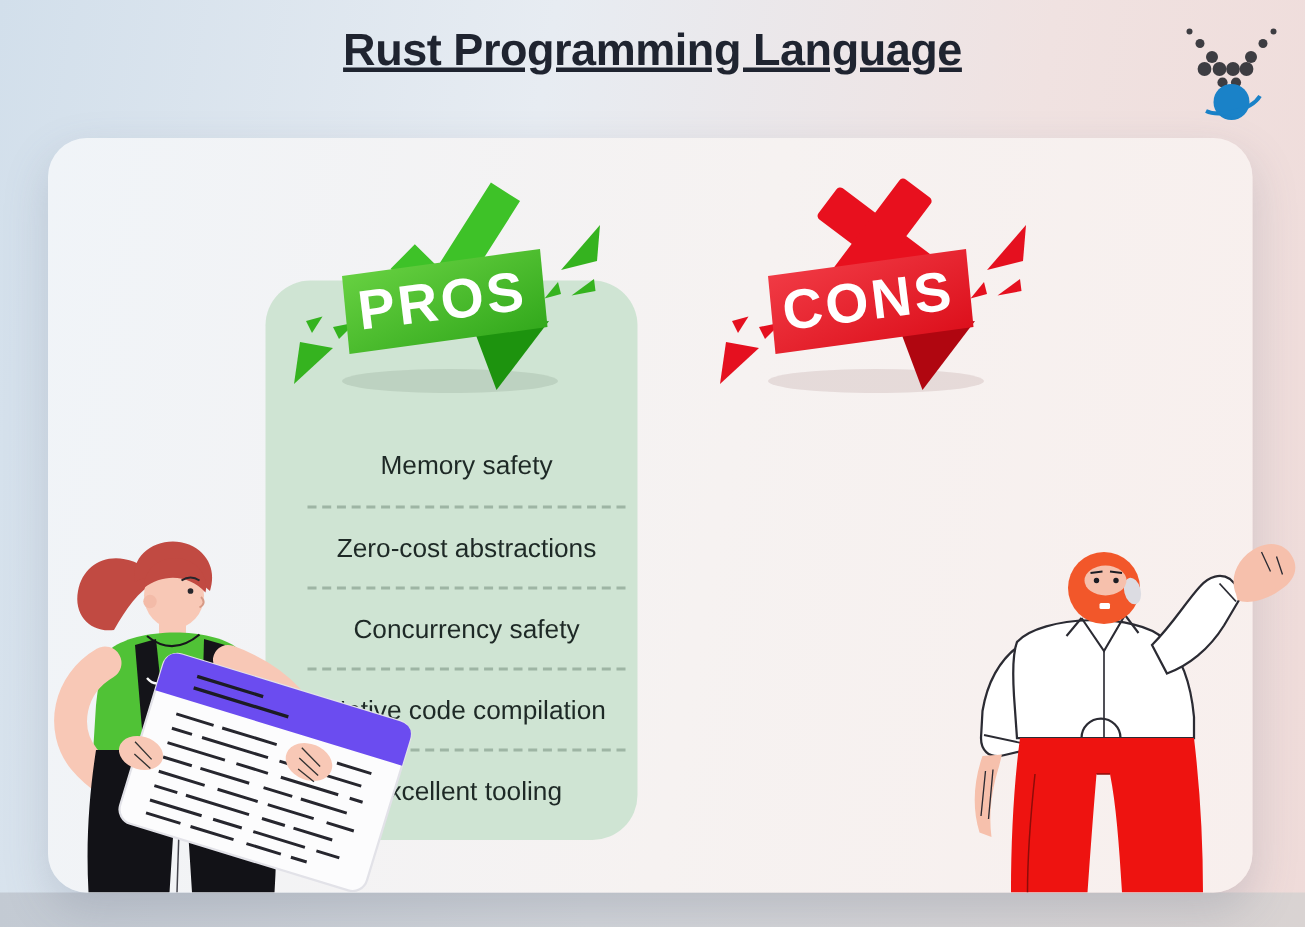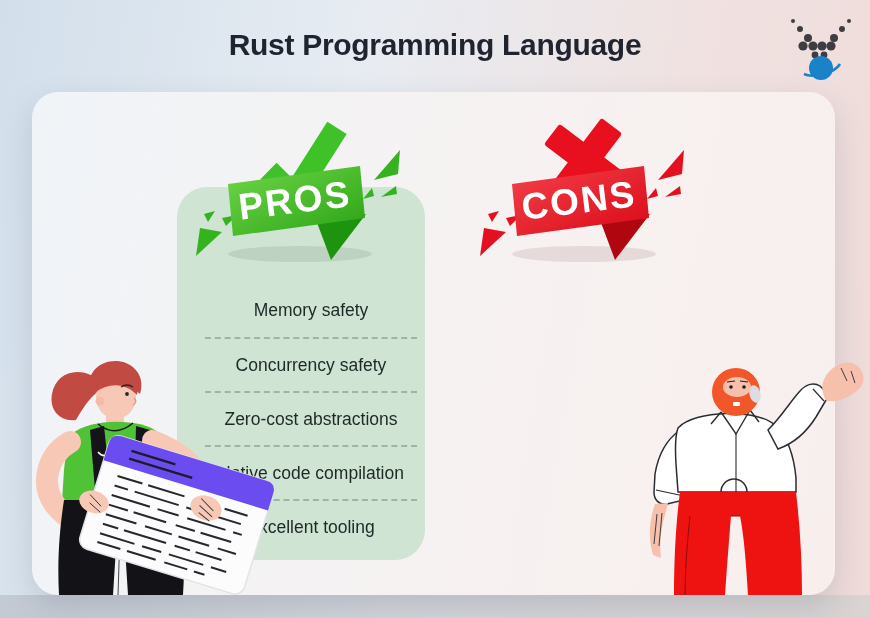--- a/index.html
+++ b/index.html
@@ -9,23 +9,24 @@
   .stage {
     position:relative; width:870px; height:618px;
     background:linear-gradient(100deg,#d2dfeb 0%,#e7ecf2 38%,#f0e2e1 72%,#efdbd9 100%);
   }
   .floor {
     position:absolute; left:0; bottom:0; width:100%; height:23px;
     background:linear-gradient(90deg,#c3cad3 0%,#d2d5da 45%,#d9d3d2 100%);
   }
 
   .page-title {
-    position:absolute; top:28px; left:0; width:100%;
+    position:absolute; top:17px; left:0; width:100%;
     text-align:center; font-size:30px; font-weight:800; color:#1f2430;
     letter-spacing:-0.3px;
+    text-decoration:underline;
   }
 
   
   .logo { position:absolute; top:12px; right:14px; width:70px; height:72px; }
 
   
   .card {
     position:absolute; left:32px; top:92px; width:803px; height:503px;
     border-radius:26px;
     background:linear-gradient(100deg,#f0f4f8 0%,#f6f2f1 55%,#f8efed 100%);
@@ -82,22 +83,22 @@
       <circle cx="35" cy="56" r="12" fill="#1a82c8"></circle>
       <path d="M 18,62 C 26,66 48,62 54,52" fill="none" stroke="#1a82c8" stroke-width="2.6"></path>
     </svg>
   </div>
 
   <div class="card">
 
     <div class="panel green">
       <ul class="list">
         <li>Memory safety</li>
+        <li>Zero-cost abstractions</li>
         <li>Concurrency safety</li>
-        <li>Zero-cost abstractions</li>
         <li>Native code compilation</li>
         <li>Excellent tooling</li>
       </ul>
     </div>
 
 
     <div class="badge pros">
       <svg width="250" height="160" viewBox="0 0 250 160">
         <defs>
           <linearGradient id="gGreen" x1="0" y1="0" x2="1" y2="1">

